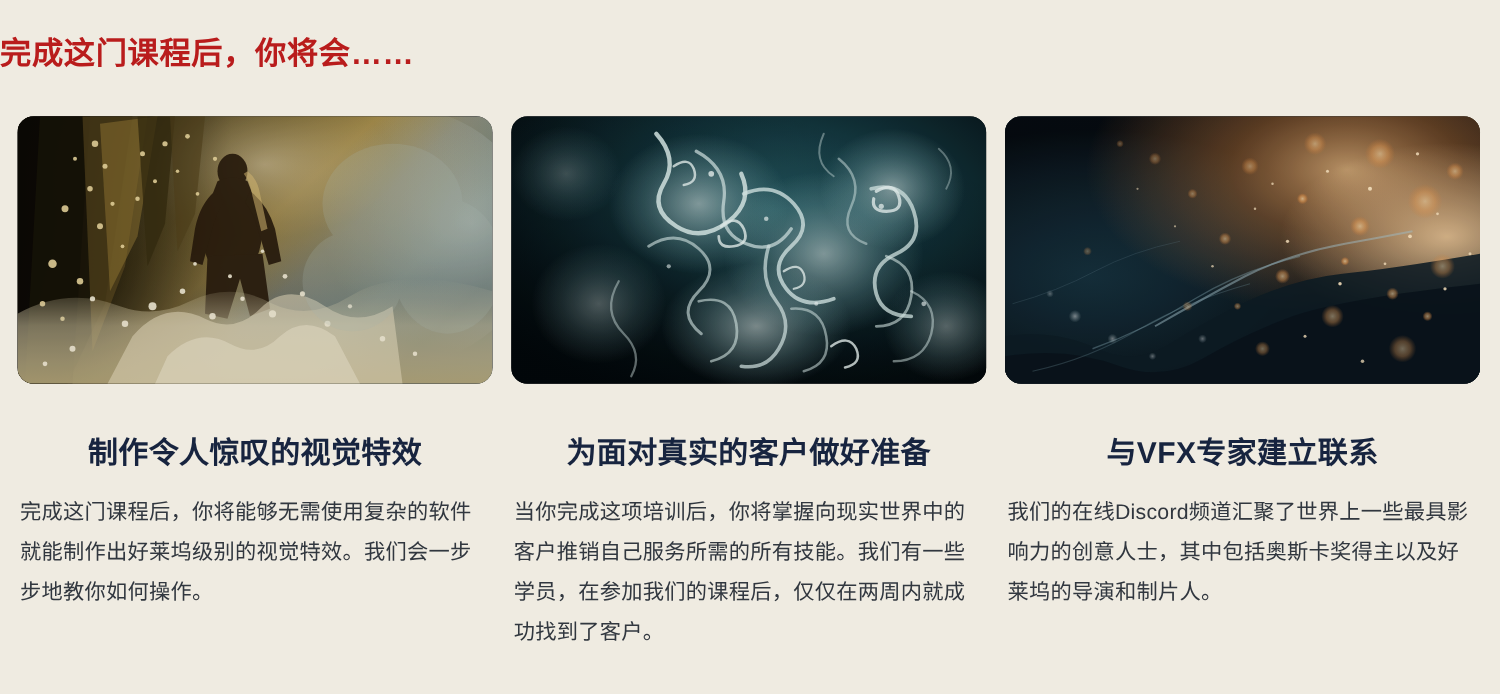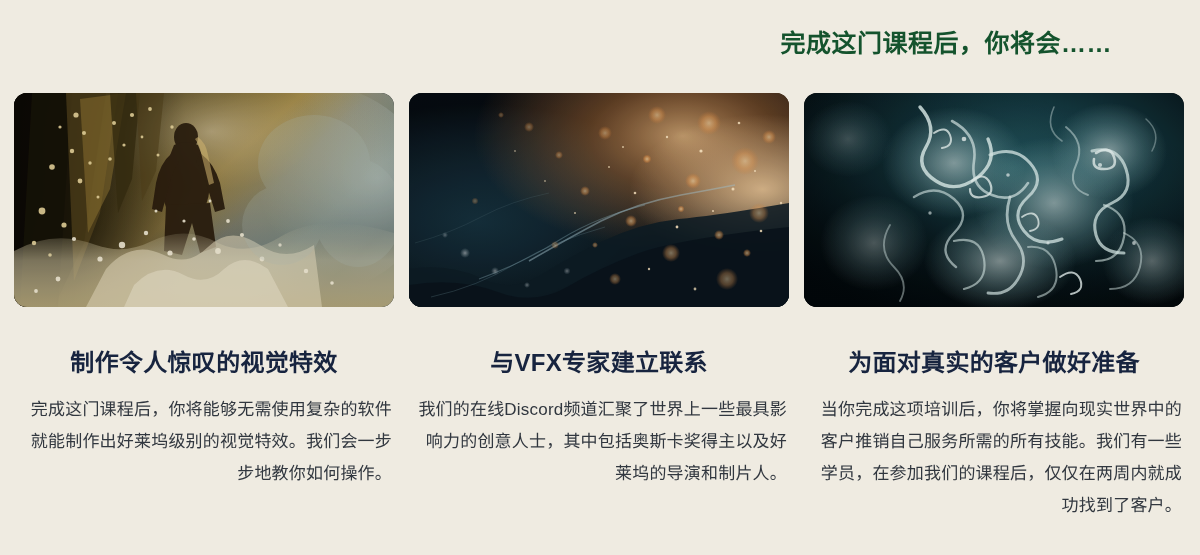--- a/index.html
+++ b/index.html
@@ -23,25 +23,25 @@
     height: 555px;
     background: #efebe1;
   }
 
   
   .section-title {
     position: absolute;
     top: 26px;
     left: 0;
     width: 1112px;
-    text-align: right;
+    text-align: left;
     font-size: 25px;
     font-weight: 700;
     letter-spacing: 0.5px;
-    color: #14532d;
+    color: #b91c1c;
     line-height: 34px;
   }
 
   
   .cards {
     position: absolute;
     top: 93px;
     left: 14px;
     width: 1172px;
     display: flex;
@@ -70,21 +70,21 @@
     text-align: center;
     font-size: 24px;
     font-weight: 700;
     letter-spacing: 0.3px;
     color: #17243f;
     line-height: 32px;
   }
 
   .card-body {
     margin-top: 15px;
-    text-align: right;
+    text-align: left;
     font-size: 17px;
     line-height: 32px;
     color: #31373f;
     letter-spacing: 0.2px;
     padding: 0 2px;
   }
 </style>
 </head>
 <body>
 
@@ -204,20 +204,96 @@
             <ellipse cx="268" cy="132" rx="40" ry="40"></ellipse>
           </g>
 
           <rect width="380" height="214" fill="none"></rect>
           <path d="M0 0 H380 V214 H0 Z" fill="none"></path>
           <rect width="380" height="214" fill="#000" opacity="0.1"></rect>
         </svg>
       </div>
       <h3 class="card-heading">制作令人惊叹的视觉特效</h3>
       <p class="card-body">完成这门课程后，你将能够无需使用复杂的软件就能制作出好莱坞级别的视觉特效。我们会一步步地教你如何操作。</p>
+    </div>
+
+    <div class="card">
+      <div class="thumb">
+        <svg viewBox="0 0 380 214" preserveAspectRatio="none">
+          <defs>
+            <radialGradient id="g3bg" cx="0.55" cy="0.35" r="0.75">
+              <stop offset="0" stop-color="#2a666f"></stop>
+              <stop offset="0.42" stop-color="#143840"></stop>
+              <stop offset="0.75" stop-color="#0a1c21"></stop>
+              <stop offset="1" stop-color="#04090b"></stop>
+            </radialGradient>
+            <linearGradient id="g3dark" x1="0" y1="1" x2="0.6" y2="0">
+              <stop offset="0" stop-color="#02070a" stop-opacity="0.95"></stop>
+              <stop offset="0.5" stop-color="#02070a" stop-opacity="0.35"></stop>
+              <stop offset="1" stop-color="#02070a" stop-opacity="0"></stop>
+            </linearGradient>
+            <radialGradient id="g3puff">
+              <stop offset="0" stop-color="#e6f6f4" stop-opacity="0.55"></stop>
+              <stop offset="0.6" stop-color="#9ecfd2" stop-opacity="0.22"></stop>
+              <stop offset="1" stop-color="#9ecfd2" stop-opacity="0"></stop>
+            </radialGradient>
+          </defs>
+
+          <rect width="380" height="214" fill="url(#g3bg)"></rect>
+          <rect width="380" height="214" fill="url(#g3dark)"></rect>
+
+          <g>
+            <ellipse cx="150" cy="70" rx="72" ry="56" fill="url(#g3puff)"></ellipse>
+            <ellipse cx="250" cy="110" rx="80" ry="66" fill="url(#g3puff)"></ellipse>
+            <ellipse cx="305" cy="58" rx="58" ry="48" fill="url(#g3puff)"></ellipse>
+            <ellipse cx="196" cy="168" rx="76" ry="50" fill="url(#g3puff)"></ellipse>
+            <ellipse cx="70" cy="150" rx="54" ry="48" fill="url(#g3puff)" opacity="0.6"></ellipse>
+            <ellipse cx="348" cy="168" rx="50" ry="44" fill="url(#g3puff)" opacity="0.7"></ellipse>
+            <ellipse cx="44" cy="46" rx="44" ry="38" fill="url(#g3puff)" opacity="0.45"></ellipse>
+          </g>
+
+          <g fill="none" stroke="#dff1ef" stroke-linecap="round">
+            <path d="M116 14 q18 20 6 40 q-12 20 10 34 q20 13 42 -4 q20 -16 10 -38" stroke-width="3.4" opacity="0.85"></path>
+            <path d="M148 28 q26 14 22 40 q-4 26 18 34 q22 9 36 -12" stroke-width="2.6" opacity="0.7"></path>
+            <path d="M186 62 q24 -10 40 8 q16 18 -2 34 q-18 16 -4 34 q13 17 38 8" stroke-width="3" opacity="0.78"></path>
+            <path d="M206 104 q-8 26 6 44 q14 18 2 38 q-10 17 -30 14" stroke-width="2.8" opacity="0.7"></path>
+            <path d="M262 34 q20 16 10 38 q-10 22 12 30" stroke-width="2" opacity="0.5"></path>
+            <path d="M288 58 q26 -6 34 18 q8 24 -14 34 q-22 10 -16 32 q5 18 28 18" stroke-width="3" opacity="0.75"></path>
+            <path d="M300 112 q24 8 20 32 q-4 24 -28 24" stroke-width="2.2" opacity="0.6"></path>
+            <path d="M110 104 q22 -14 40 2 q18 16 0 34 q-18 18 2 34" stroke-width="2.4" opacity="0.62"></path>
+            <path d="M86 132 q-14 24 4 42 q16 16 6 34" stroke-width="1.8" opacity="0.45"></path>
+            <path d="M150 148 q26 -6 30 18 q4 24 -20 30" stroke-width="2.2" opacity="0.6"></path>
+            <path d="M224 154 q24 -2 28 22 q4 22 -18 28" stroke-width="2" opacity="0.55"></path>
+            <path d="M320 140 q22 10 16 34 q-6 22 -30 22" stroke-width="1.9" opacity="0.5"></path>
+            <path d="M250 14 q-10 22 8 34" stroke-width="1.6" opacity="0.42"></path>
+            <path d="M342 26 q16 14 6 32" stroke-width="1.5" opacity="0.38"></path>
+          </g>
+
+          <g fill="none" stroke="#eef9f7" stroke-linecap="round" opacity="0.8">
+            <path d="M292 60 q14 -8 18 4 q4 12 -10 12 q-12 0 -10 -10" stroke-width="2.6"></path>
+            <path d="M168 88 q12 -10 18 2 q5 12 -8 14 q-12 2 -12 -8" stroke-width="2.2"></path>
+            <path d="M256 184 q14 -10 20 2 q5 12 -9 15" stroke-width="2"></path>
+            <path d="M130 40 q12 -8 16 2 q4 11 -8 13" stroke-width="2"></path>
+            <path d="M218 124 q12 -8 16 2 q3 10 -8 12" stroke-width="1.8"></path>
+          </g>
+
+          <g fill="#f2fbfa">
+            <circle cx="160" cy="46" r="2.3" opacity="0.8"></circle>
+            <circle cx="204" cy="82" r="1.8" opacity="0.7"></circle>
+            <circle cx="296" cy="72" r="2.1" opacity="0.75"></circle>
+            <circle cx="244" cy="150" r="1.6" opacity="0.65"></circle>
+            <circle cx="126" cy="120" r="1.7" opacity="0.6"></circle>
+            <circle cx="330" cy="150" r="1.9" opacity="0.65"></circle>
+          </g>
+
+          <rect width="380" height="214" fill="#000" opacity="0.07"></rect>
+        </svg>
+      </div>
+      <h3 class="card-heading">为面对真实的客户做好准备</h3>
+      <p class="card-body">当你完成这项培训后，你将掌握向现实世界中的客户推销自己服务所需的所有技能。我们有一些学员，在参加我们的课程后，仅仅在两周内就成功找到了客户。</p>
     </div>
 
     <div class="card">
       <div class="thumb">
         <svg viewBox="0 0 380 214" preserveAspectRatio="none">
           <defs>
             <linearGradient id="g2bg" x1="0.1" y1="1" x2="0.9" y2="0">
               <stop offset="0" stop-color="#070d14"></stop>
               <stop offset="0.35" stop-color="#0d1a24"></stop>
               <stop offset="0.62" stop-color="#1d3440"></stop>
@@ -313,90 +389,14 @@
             <circle cx="36" cy="142" r="3" opacity="0.35"></circle>
             <circle cx="158" cy="178" r="3.5" opacity="0.4"></circle>
           </g>
           <rect width="380" height="214" fill="#000" opacity="0.06"></rect>
         </svg>
       </div>
       <h3 class="card-heading">与VFX专家建立联系</h3>
       <p class="card-body">我们的在线Discord频道汇聚了世界上一些最具影响力的创意人士，其中包括奥斯卡奖得主以及好莱坞的导演和制片人。</p>
     </div>
 
-    <div class="card">
-      <div class="thumb">
-        <svg viewBox="0 0 380 214" preserveAspectRatio="none">
-          <defs>
-            <radialGradient id="g3bg" cx="0.55" cy="0.35" r="0.75">
-              <stop offset="0" stop-color="#2a666f"></stop>
-              <stop offset="0.42" stop-color="#143840"></stop>
-              <stop offset="0.75" stop-color="#0a1c21"></stop>
-              <stop offset="1" stop-color="#04090b"></stop>
-            </radialGradient>
-            <linearGradient id="g3dark" x1="0" y1="1" x2="0.6" y2="0">
-              <stop offset="0" stop-color="#02070a" stop-opacity="0.95"></stop>
-              <stop offset="0.5" stop-color="#02070a" stop-opacity="0.35"></stop>
-              <stop offset="1" stop-color="#02070a" stop-opacity="0"></stop>
-            </linearGradient>
-            <radialGradient id="g3puff">
-              <stop offset="0" stop-color="#e6f6f4" stop-opacity="0.55"></stop>
-              <stop offset="0.6" stop-color="#9ecfd2" stop-opacity="0.22"></stop>
-              <stop offset="1" stop-color="#9ecfd2" stop-opacity="0"></stop>
-            </radialGradient>
-          </defs>
-
-          <rect width="380" height="214" fill="url(#g3bg)"></rect>
-          <rect width="380" height="214" fill="url(#g3dark)"></rect>
-
-          <g>
-            <ellipse cx="150" cy="70" rx="72" ry="56" fill="url(#g3puff)"></ellipse>
-            <ellipse cx="250" cy="110" rx="80" ry="66" fill="url(#g3puff)"></ellipse>
-            <ellipse cx="305" cy="58" rx="58" ry="48" fill="url(#g3puff)"></ellipse>
-            <ellipse cx="196" cy="168" rx="76" ry="50" fill="url(#g3puff)"></ellipse>
-            <ellipse cx="70" cy="150" rx="54" ry="48" fill="url(#g3puff)" opacity="0.6"></ellipse>
-            <ellipse cx="348" cy="168" rx="50" ry="44" fill="url(#g3puff)" opacity="0.7"></ellipse>
-            <ellipse cx="44" cy="46" rx="44" ry="38" fill="url(#g3puff)" opacity="0.45"></ellipse>
-          </g>
-
-          <g fill="none" stroke="#dff1ef" stroke-linecap="round">
-            <path d="M116 14 q18 20 6 40 q-12 20 10 34 q20 13 42 -4 q20 -16 10 -38" stroke-width="3.4" opacity="0.85"></path>
-            <path d="M148 28 q26 14 22 40 q-4 26 18 34 q22 9 36 -12" stroke-width="2.6" opacity="0.7"></path>
-            <path d="M186 62 q24 -10 40 8 q16 18 -2 34 q-18 16 -4 34 q13 17 38 8" stroke-width="3" opacity="0.78"></path>
-            <path d="M206 104 q-8 26 6 44 q14 18 2 38 q-10 17 -30 14" stroke-width="2.8" opacity="0.7"></path>
-            <path d="M262 34 q20 16 10 38 q-10 22 12 30" stroke-width="2" opacity="0.5"></path>
-            <path d="M288 58 q26 -6 34 18 q8 24 -14 34 q-22 10 -16 32 q5 18 28 18" stroke-width="3" opacity="0.75"></path>
-            <path d="M300 112 q24 8 20 32 q-4 24 -28 24" stroke-width="2.2" opacity="0.6"></path>
-            <path d="M110 104 q22 -14 40 2 q18 16 0 34 q-18 18 2 34" stroke-width="2.4" opacity="0.62"></path>
-            <path d="M86 132 q-14 24 4 42 q16 16 6 34" stroke-width="1.8" opacity="0.45"></path>
-            <path d="M150 148 q26 -6 30 18 q4 24 -20 30" stroke-width="2.2" opacity="0.6"></path>
-            <path d="M224 154 q24 -2 28 22 q4 22 -18 28" stroke-width="2" opacity="0.55"></path>
-            <path d="M320 140 q22 10 16 34 q-6 22 -30 22" stroke-width="1.9" opacity="0.5"></path>
-            <path d="M250 14 q-10 22 8 34" stroke-width="1.6" opacity="0.42"></path>
-            <path d="M342 26 q16 14 6 32" stroke-width="1.5" opacity="0.38"></path>
-          </g>
-
-          <g fill="none" stroke="#eef9f7" stroke-linecap="round" opacity="0.8">
-            <path d="M292 60 q14 -8 18 4 q4 12 -10 12 q-12 0 -10 -10" stroke-width="2.6"></path>
-            <path d="M168 88 q12 -10 18 2 q5 12 -8 14 q-12 2 -12 -8" stroke-width="2.2"></path>
-            <path d="M256 184 q14 -10 20 2 q5 12 -9 15" stroke-width="2"></path>
-            <path d="M130 40 q12 -8 16 2 q4 11 -8 13" stroke-width="2"></path>
-            <path d="M218 124 q12 -8 16 2 q3 10 -8 12" stroke-width="1.8"></path>
-          </g>
-
-          <g fill="#f2fbfa">
-            <circle cx="160" cy="46" r="2.3" opacity="0.8"></circle>
-            <circle cx="204" cy="82" r="1.8" opacity="0.7"></circle>
-            <circle cx="296" cy="72" r="2.1" opacity="0.75"></circle>
-            <circle cx="244" cy="150" r="1.6" opacity="0.65"></circle>
-            <circle cx="126" cy="120" r="1.7" opacity="0.6"></circle>
-            <circle cx="330" cy="150" r="1.9" opacity="0.65"></circle>
-          </g>
-
-          <rect width="380" height="214" fill="#000" opacity="0.07"></rect>
-        </svg>
-      </div>
-      <h3 class="card-heading">为面对真实的客户做好准备</h3>
-      <p class="card-body">当你完成这项培训后，你将掌握向现实世界中的客户推销自己服务所需的所有技能。我们有一些学员，在参加我们的课程后，仅仅在两周内就成功找到了客户。</p>
-    </div>
-
   </div>
 </div>
 
 </body></html>

